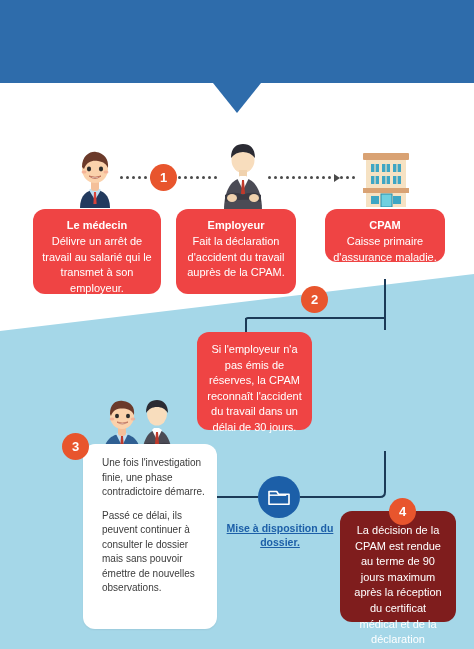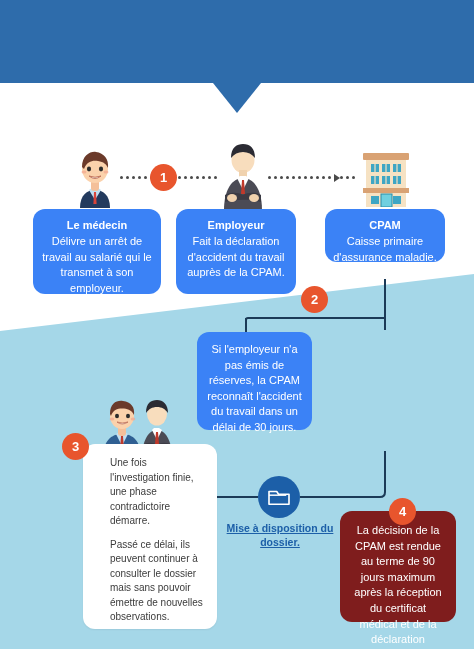--- a/index.html
+++ b/index.html
@@ -43,34 +43,34 @@
   svg.conn-svg{position:absolute;left:0;top:0;width:474px;height:649px;z-index:1;pointer-events:none;}
 
   
   .icon-wrap{position:absolute;z-index:3;}
 
   
   .card{
     position:absolute;border-radius:12px;z-index:4;
     box-sizing:border-box;
   }
-  .card-blue{background:#3b82f6;color:#ffffff;}
+  .card-blue{background:#ef4444;color:#ffffff;}
   .card-blue-muted{background:#7f1d1d;color:#ffffff;}
   .card-white{background:#ffffff;color:#3b3b3b;box-shadow:0 1px 2px rgba(0,0,0,.06);}
   .card-title{
     display:block;font-weight:bold;font-size:11px;text-align:center;
     margin-bottom:3px;color:#ffffff;
   }
   .card-body{
     display:block;font-size:11px;line-height:1.42;text-align:center;
   }
   .card-body-left{
     display:block;font-size:10px;line-height:1.45;text-align:left;color:#3b3b3b;
   }
-  .card-body-left p{margin:0 0 9px 16px;}
+  .card-body-left p{margin:0 0 9px 8px;}
   .card-body-left p:last-child{margin-bottom:0;}
 
   
   .badge{
     position:absolute;width:27px;height:27px;border-radius:50%;
     background:#e8552d;color:#fff;font-size:13px;font-weight:bold;
     display:flex;align-items:center;justify-content:center;z-index:8;
     box-shadow:0 0 0 2px rgba(255,255,255,0.0);
   }
 

